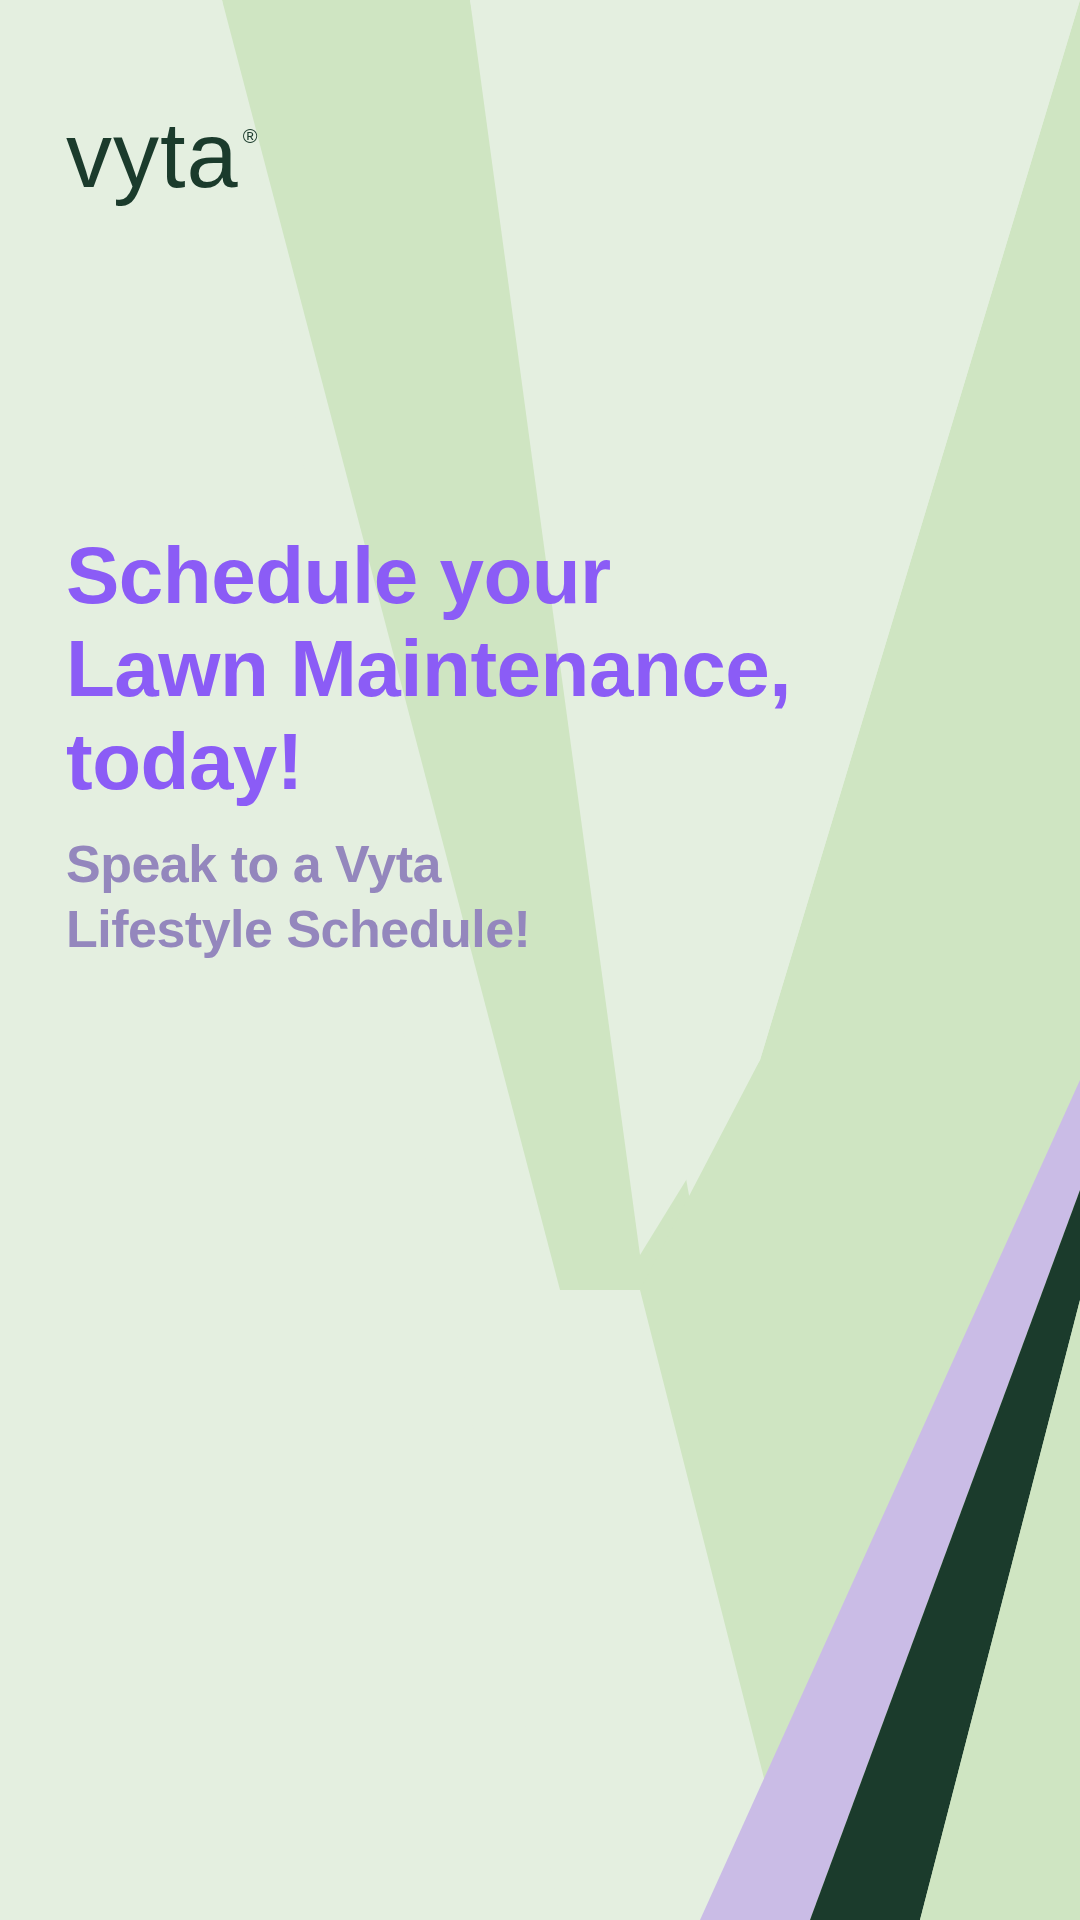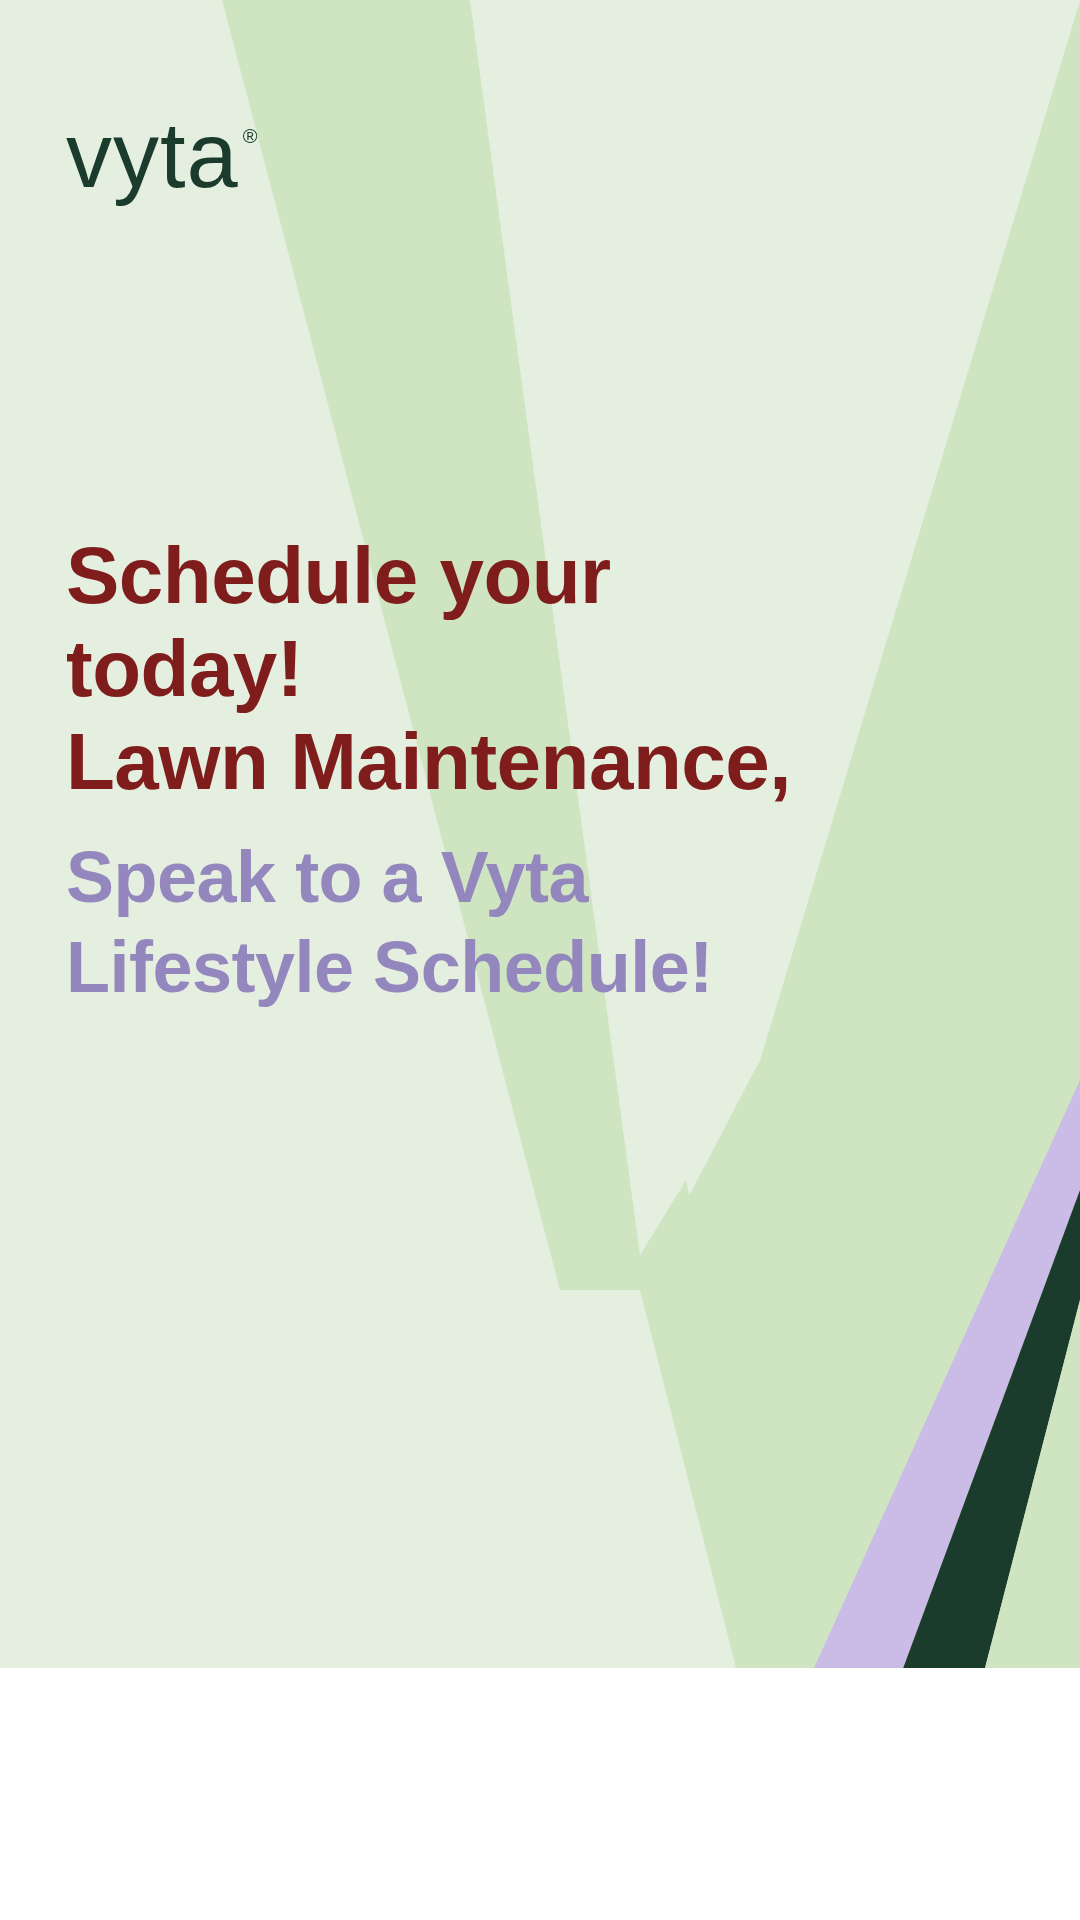--- a/index.html
+++ b/index.html
@@ -6,21 +6,21 @@
   html, body {
     margin: 0;
     padding: 0;
     background: #ffffff;
   }
   * { box-sizing: border-box; }
 
   .screen {
     position: relative;
     width: 1080px;
-    height: 1668px;
+    height: 1920px;
     overflow: hidden;
     background: #e4efe0;
     font-family: "Liberation Sans", sans-serif;
     -webkit-font-smoothing: antialiased;
   }
 
   
   .bg-art {
     position: absolute;
     inset: 0;
@@ -66,28 +66,28 @@
     width: 800px;
     z-index: 3;
   }
 
   .headline {
     margin: 0;
     font-size: 80px;
     line-height: 1.16;
     font-weight: 700;
     letter-spacing: -0.5px;
-    color: #7f1d1d;
+    color: #8b5cf6;
   }
   .headline .hl-line { display: block; white-space: nowrap; }
 
   .subheadline {
     margin: 0;
     padding-top: 24px;
-    font-size: 72px;
+    font-size: 52px;
     line-height: 1.25;
     font-weight: 700;
     letter-spacing: -0.5px;
     color: #9487bd;
   }
   .subheadline .sub-line { display: block; white-space: nowrap; }
 </style>
 </head>
 <body>
 
@@ -114,22 +114,22 @@
 
   <div class="logo-block">
     <span class="logo-wordmark">vyta</span>
     <span class="logo-reg">®</span>
   </div>
 
   <div class="copy">
 
     <h1 class="headline">
       <span class="hl-line">Schedule your</span>
+      <span class="hl-line">Lawn Maintenance,</span>
       <span class="hl-line">today!</span>
-      <span class="hl-line">Lawn Maintenance,</span>
     </h1>
 
     <h2 class="subheadline">
       <span class="sub-line">Speak to a Vyta</span>
       <span class="sub-line">Lifestyle Schedule!</span>
     </h2>
 
   </div>
 
 </div>

